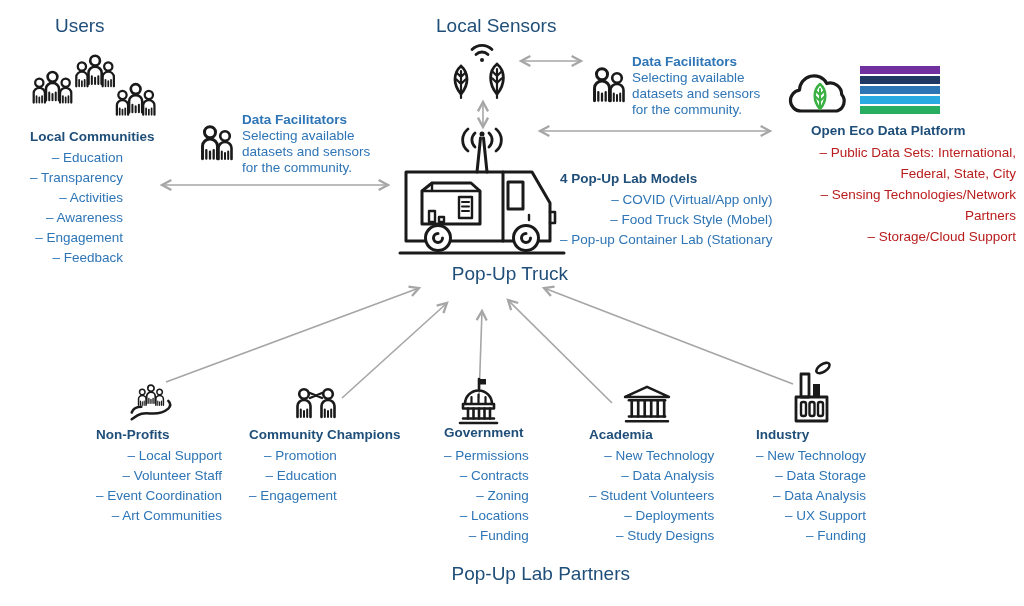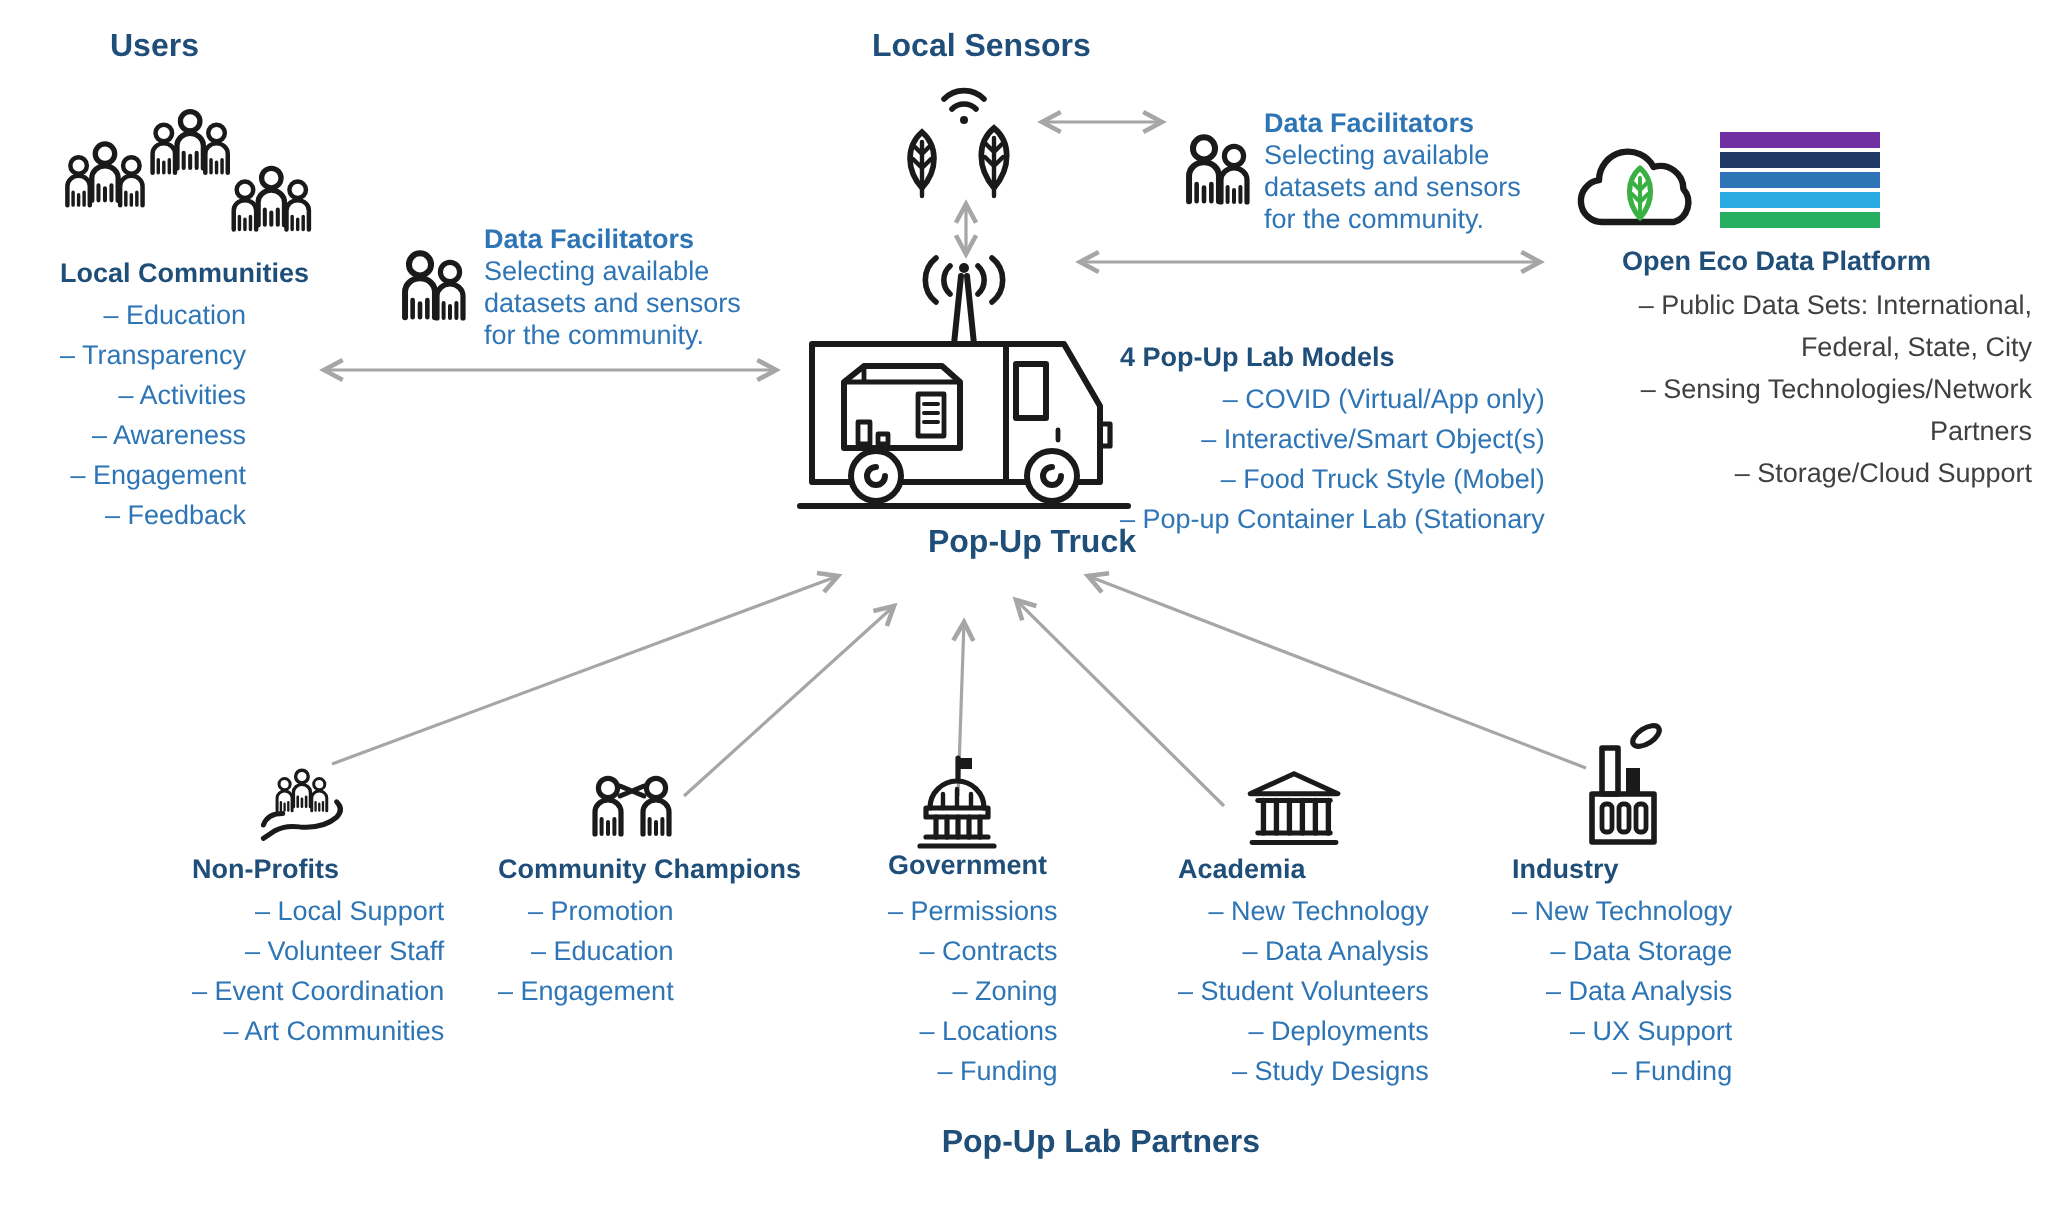--- a/index.html
+++ b/index.html
@@ -1,23 +1,23 @@
 <!DOCTYPE html>
 <html><head>
 <meta charset="utf-8">
 <style>
   html,body{margin:0;padding:0;background:#fff;}
   #canvas{position:relative;width:1024px;height:606px;background:#fff;overflow:hidden;
           font-family:"Liberation Sans",sans-serif;}
   .abs{position:absolute;}
-  .big{font-size:16px;font-weight:700;color:#1f4e79;white-space:nowrap;}
+  .big{font-size:19px;font-weight:400;color:#1f4e79;white-space:nowrap;}
   .h{font-size:13.5px;font-weight:700;color:#1f4e79;white-space:nowrap;}
   .list div{font-size:13.5px;color:#2e75b6;line-height:20px;white-space:nowrap;text-align:right;}
   .plist{width:224px;}
-  .plist div{font-size:13.5px;color:#404040;line-height:21px;white-space:normal;
+  .plist div{font-size:13.5px;color:#b91c1c;line-height:21px;white-space:normal;
              padding-left:11px;text-indent:-11px;}
   .para div{font-size:13.5px;color:#2e75b6;line-height:16px;white-space:nowrap;}
   .para .h{line-height:17px;}
   .bars{display:flex;flex-direction:column;gap:2px;}
   .bars div{width:80px;height:8px;}
   .center{text-align:right;}
   svg.icon{display:block;}
 </style>
 </head>
 <body>
@@ -126,21 +126,20 @@
       </g>
       <path d="M44.5,112 a4.5,4.5 0 1 1 -4.5,-4.5 M132.5,112 a4.5,4.5 0 1 1 -4.5,-4.5"></path>
       <path d="M2,127 H166"></path>
     </g>
   </svg>
   <div class="abs big center" style="left:396px;top:263px;width:172px">Pop-Up Truck</div>
 
   <div class="abs h" style="left:560px;top:171px">4 Pop-Up Lab Models</div>
   <div class="abs list" style="left:560px;top:190px">
     <div>– COVID (Virtual/App only)</div>
-    <div>– Interactive/Smart Object(s)</div>
     <div>– Food Truck Style (Mobel)</div>
     <div>– Pop-up Container Lab (Stationary</div>
   </div>
 
   <svg class="abs icon" style="left:588px;top:50px" width="40" height="58" viewBox="0 0 40 58">
     <use href="#p" transform="translate(14,38) scale(1.15)"></use>
     <use href="#p" transform="translate(29,40)"></use>
   </svg>
   <div class="abs para" style="left:632px;top:53px">
     <div class="h">Data Facilitators</div>

